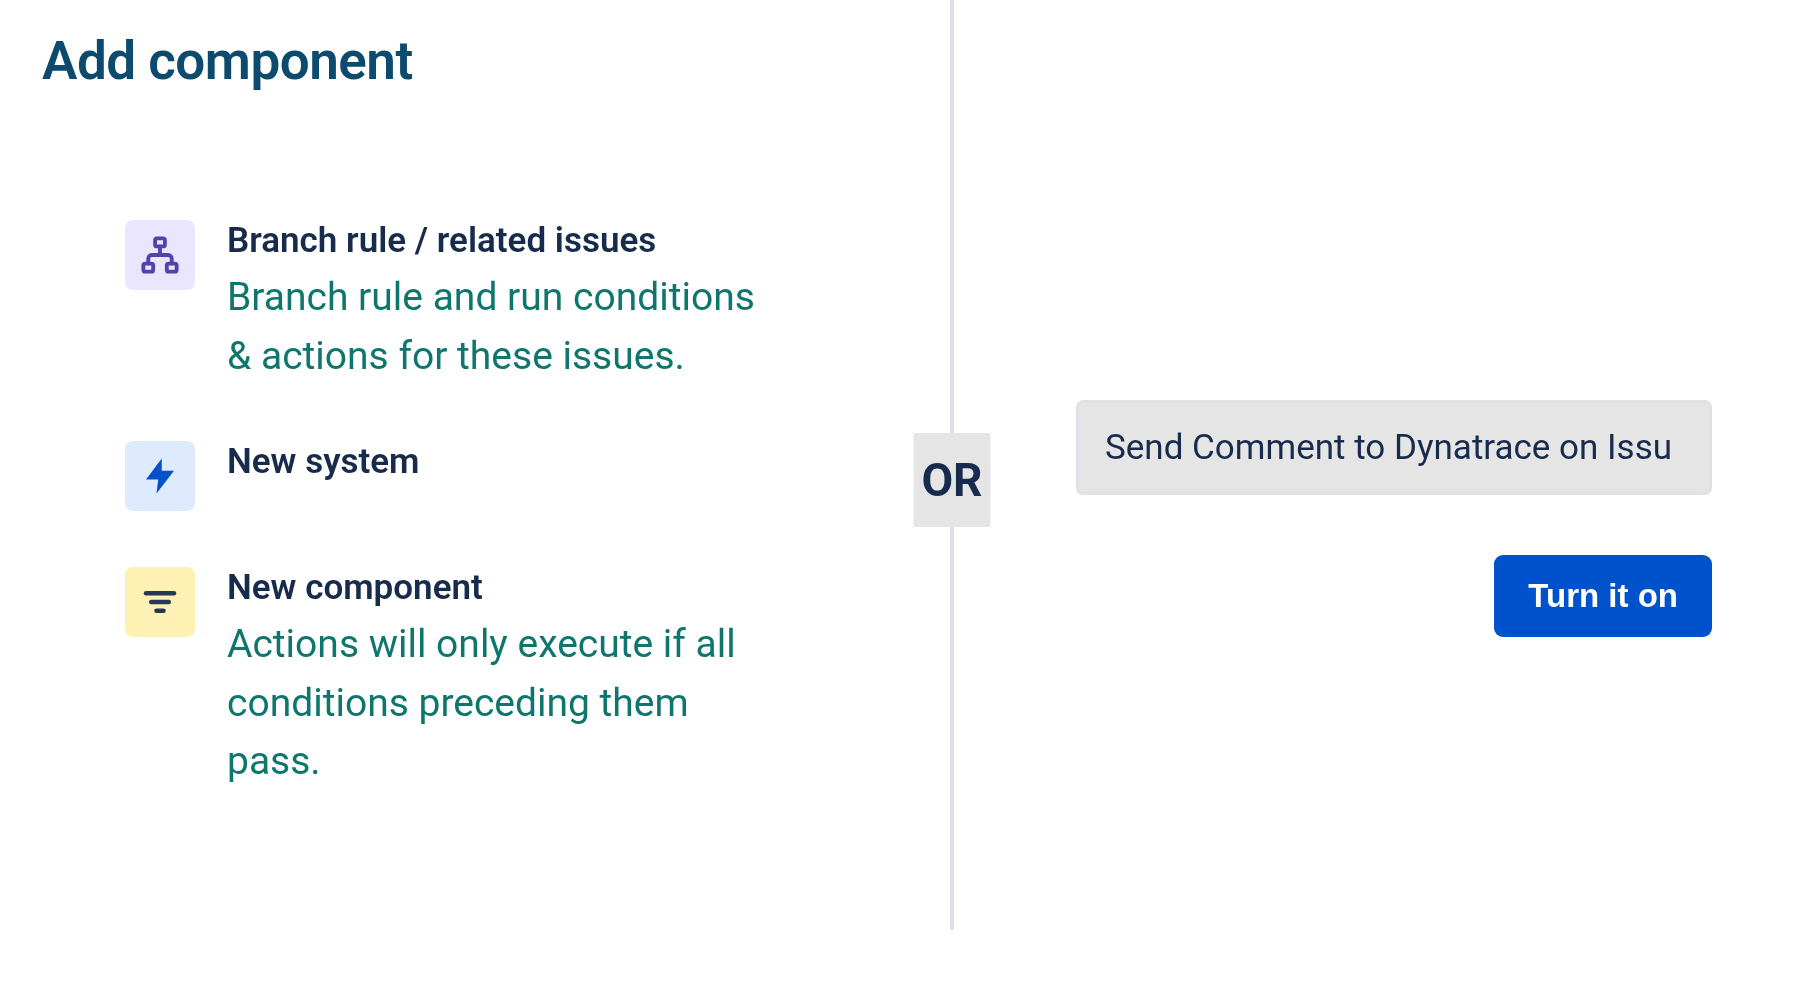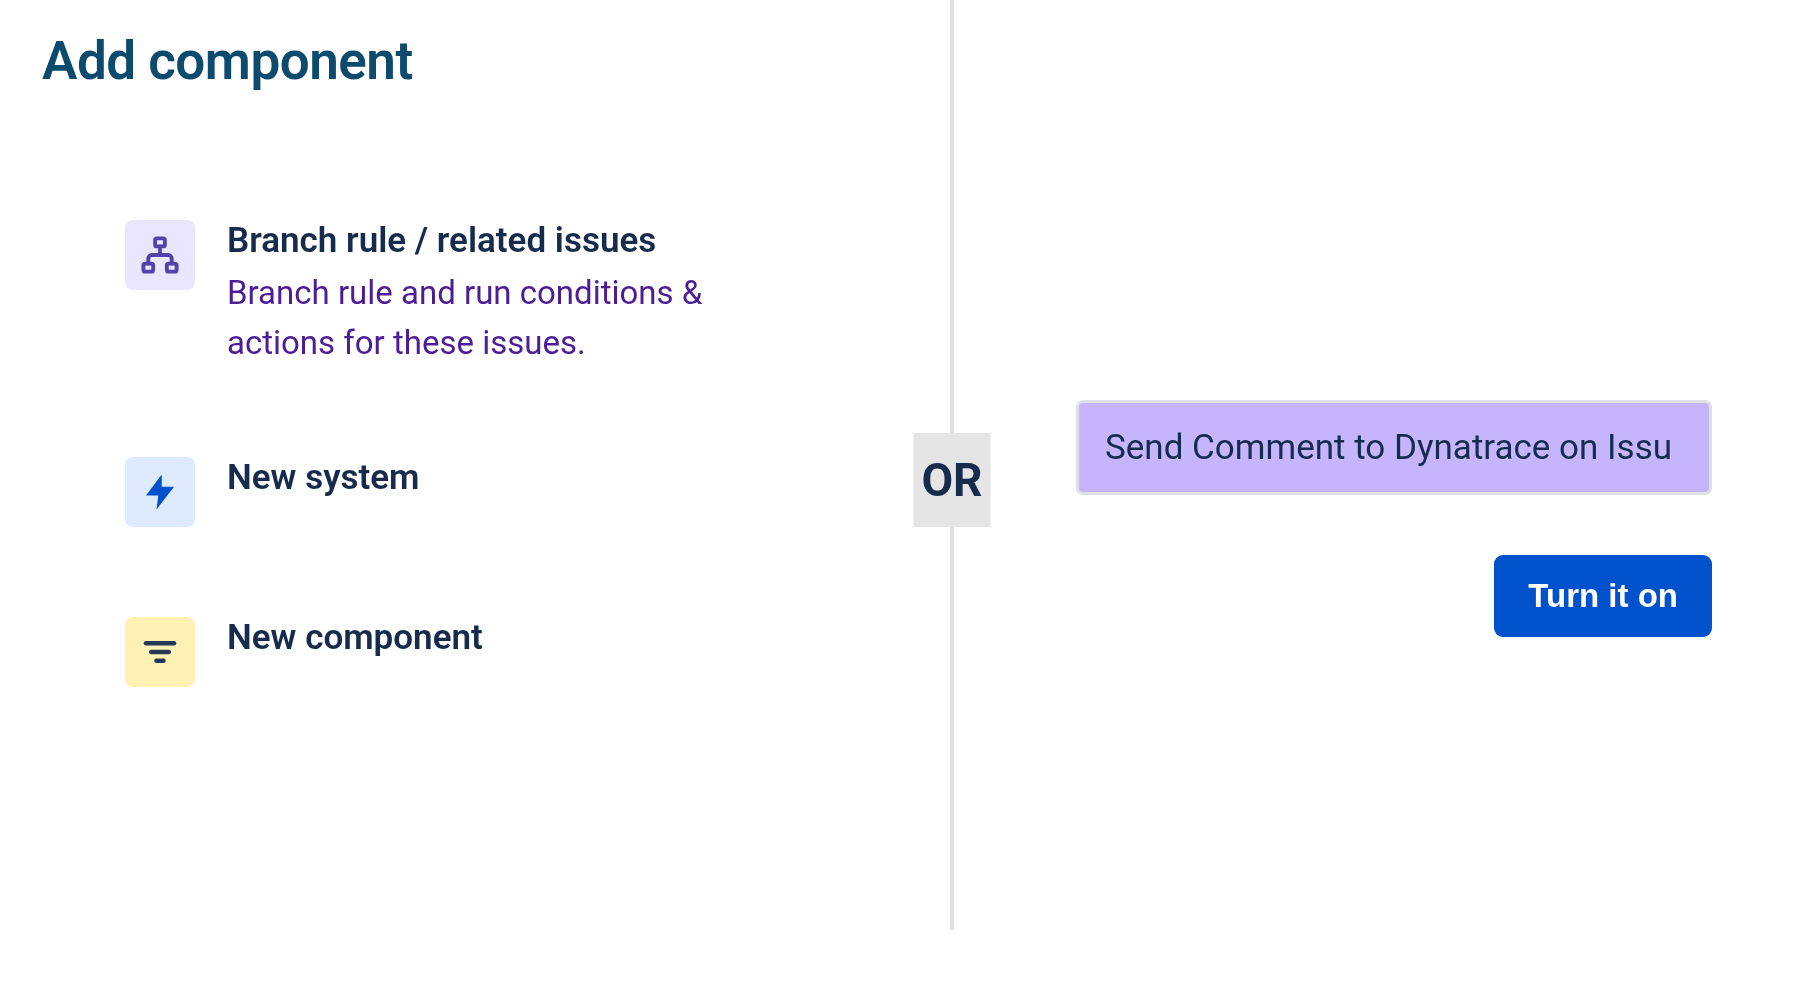--- a/index.html
+++ b/index.html
@@ -22,21 +22,21 @@
     }
 
     
     .component-list {
       position: absolute;
       left: 125px;
       top: 220px;
       width: 640px;
       display: flex;
       flex-direction: column;
-      gap: 90px;
+      gap: 56px;
     }
     .component-item {
       display: flex;
       align-items: flex-start;
       gap: 32px;
     }
     .icon-box {
       width: 70px;
       height: 70px;
       border-radius: 8px;
@@ -52,24 +52,24 @@
 
     .comp-text { padding-top: 0; max-width: 530px; }
     .comp-title {
       font-size: 35px;
       font-weight: 600;
       line-height: 1.2;
       color: #172B4D;
       margin-bottom: 6px;
     }
     .comp-desc {
-      font-size: 33px;
+      font-size: 39px;
       font-weight: 400;
       line-height: 1.5;
-      color: #4c1d95;
+      color: #0f766e;
     }
 
     
     .divider {
       position: absolute;
       left: 950px;
       top: 0;
       width: 4px;
       height: 930px;
       background: #DFE1E6;
@@ -93,21 +93,21 @@
       top: 400px;
       width: 636px;
     }
     .rule-input {
       width: 100%;
       height: 95px;
       padding: 0 26px;
       font-size: 35px;
       font-family: inherit;
       color: #172B4D;
-      background: #c4b5fd;
+      background: #e5e5e5;
       border: 3px solid #DFE1E6;
       border-radius: 7px;
       outline: none;
       overflow: hidden;
       text-overflow: clip;
       white-space: nowrap;
     }
     .btn-row {
       display: flex;
       justify-content: flex-end;
@@ -161,20 +161,21 @@
   <div class="component-item">
     <div class="icon-box bg-yellow">
       <svg width="42" height="42" viewBox="0 0 24 24" fill="none" stroke="#253858" stroke-width="2.6" stroke-linecap="round">
         <line x1="4" y1="7" x2="20" y2="7"></line>
         <line x1="7" y1="12" x2="17" y2="12"></line>
         <line x1="10" y1="17" x2="14" y2="17"></line>
       </svg>
     </div>
     <div class="comp-text">
       <div class="comp-title">New component</div>
+      <div class="comp-desc">Actions will only execute if all conditions preceding them pass.</div>
     </div>
   </div>
 
 </div>
 
 <div class="divider"></div>
 <div class="or-badge">OR</div>
 
 <div class="right-col">
   <input type="text" class="rule-input" value="Send Comment to Dynatrace on Issu" style="">

